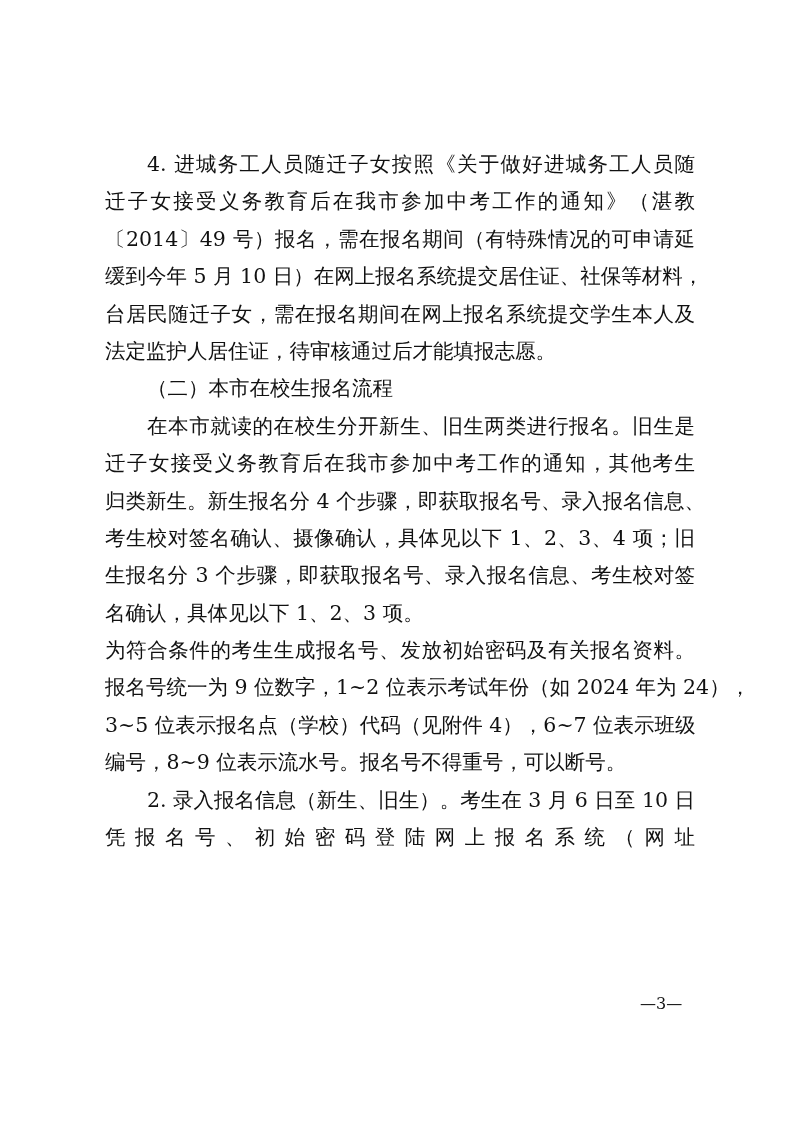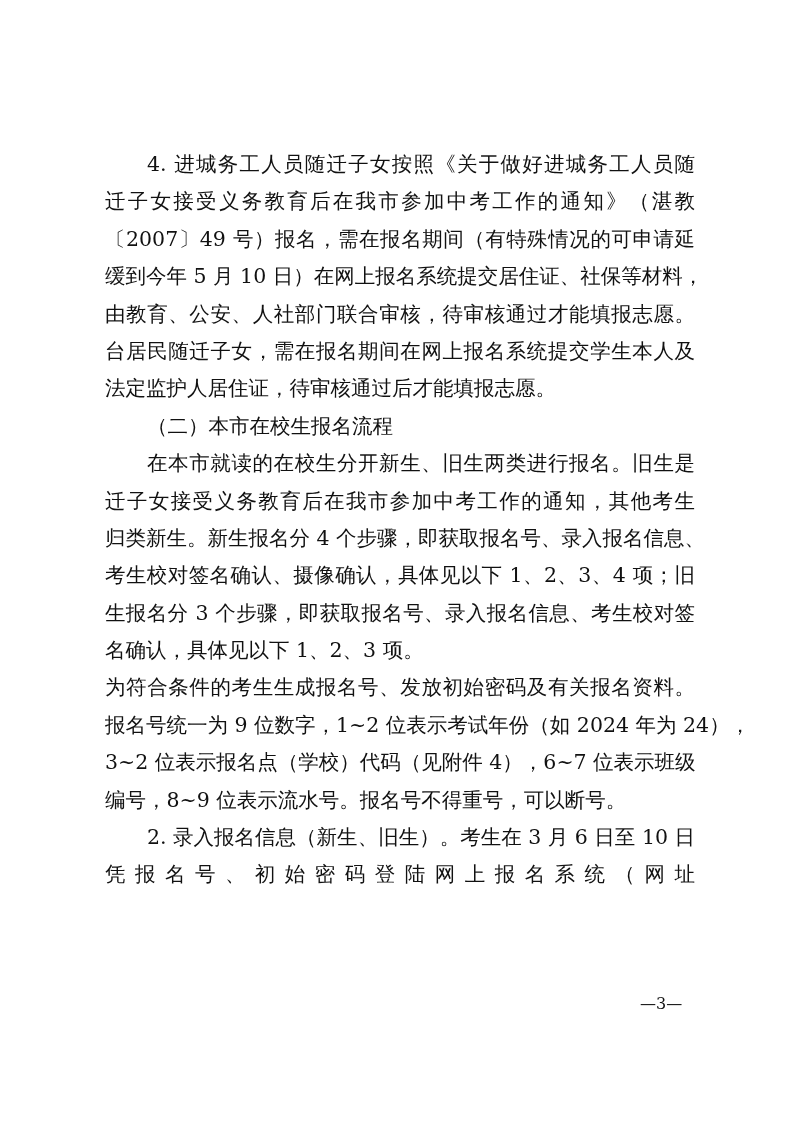--- a/index.html
+++ b/index.html
@@ -16,39 +16,38 @@
                  font-family: "DejaVu Serif", serif; color: #111; }
 </style>
 </head>
 <body>
 
 <div class="page">
   <div class="body-text">
 
     <div class="line indent"><span>4. 进城务工人员随迁子女按照《关于做好进城务工人员随</span></div>
     <div class="line"><span>迁子女接受义务教育后在我市参加中考工作的通知》（湛教</span></div>
-    <div class="line"><span>〔2007〕49 号）报名，</span><b>需在报名期间（有特殊情况的可申请延</b></div>
+    <div class="line"><span>〔2014〕49 号）报名，</span><b>需在报名期间（有特殊情况的可申请延</b></div>
     <div class="line"><b>缓到今年 5 月 10 日）在网上报名系统提交居住证、社保等材料，</b></div>
-    <div class="line"><b>由教育、公安、人社部门联合审核，待审核通过才能填报志愿。</b></div>
 
     <div class="line"><span>台居民随迁子女，需在报名期间在网上报名系统提交学生本人及</span></div>
     <div class="line last"><span>法定监护人居住证，待审核通过后才能填报志愿。</span></div>
 
     <div class="line indent last"><span>（二）本市在校生报名流程</span></div>
 
     <div class="line indent"><span>在本市就读的在校生分开新生、旧生两类进行报名。</span><b>旧生</b><span>是</span></div>
     <div class="line"><span>迁子女接受义务教育后在我市参加中考工作的通知，其他考生</span></div>
     <div class="line"><span>归类</span><b>新生</b><span>。新生报名分 4 个步骤，即获取报名号、录入报名信息、</span></div>
     <div class="line"><span>考生校对签名确认、摄像确认，具体见以下 1、2、3、4 项；旧</span></div>
     <div class="line"><span>生报名分 3 个步骤，即获取报名号、录入报名信息、考生校对签</span></div>
     <div class="line last"><span>名确认，具体见以下 1、2、3 项。</span></div>
 
     <div class="line"><span>为符合条件的考生生成报名号、发放初始密码及有关报名资料。</span></div>
     <div class="line"><span>报名号统一为 9 位数字，1~2 位表示考试年份（如 2024 年为 24），</span></div>
-    <div class="line"><span>3~2 位表示报名点（学校）代码（见附件 4），6~7 位表示班级</span></div>
+    <div class="line"><span>3~5 位表示报名点（学校）代码（见附件 4），6~7 位表示班级</span></div>
     <div class="line last"><span>编号，8~9 位表示流水号。报名号不得重号，可以断号。</span></div>
 
     <div class="line indent"><span>2. 录入报名信息（新生、旧生）。考生在 3 月 6 日至 10 日</span></div>
     <div class="line"><span>凭报名号、初始密码登陆网上报名系统（网址</span></div>
   </div>
 
   <div class="page-number">—3—</div>
 </div>
 
 </body></html>

